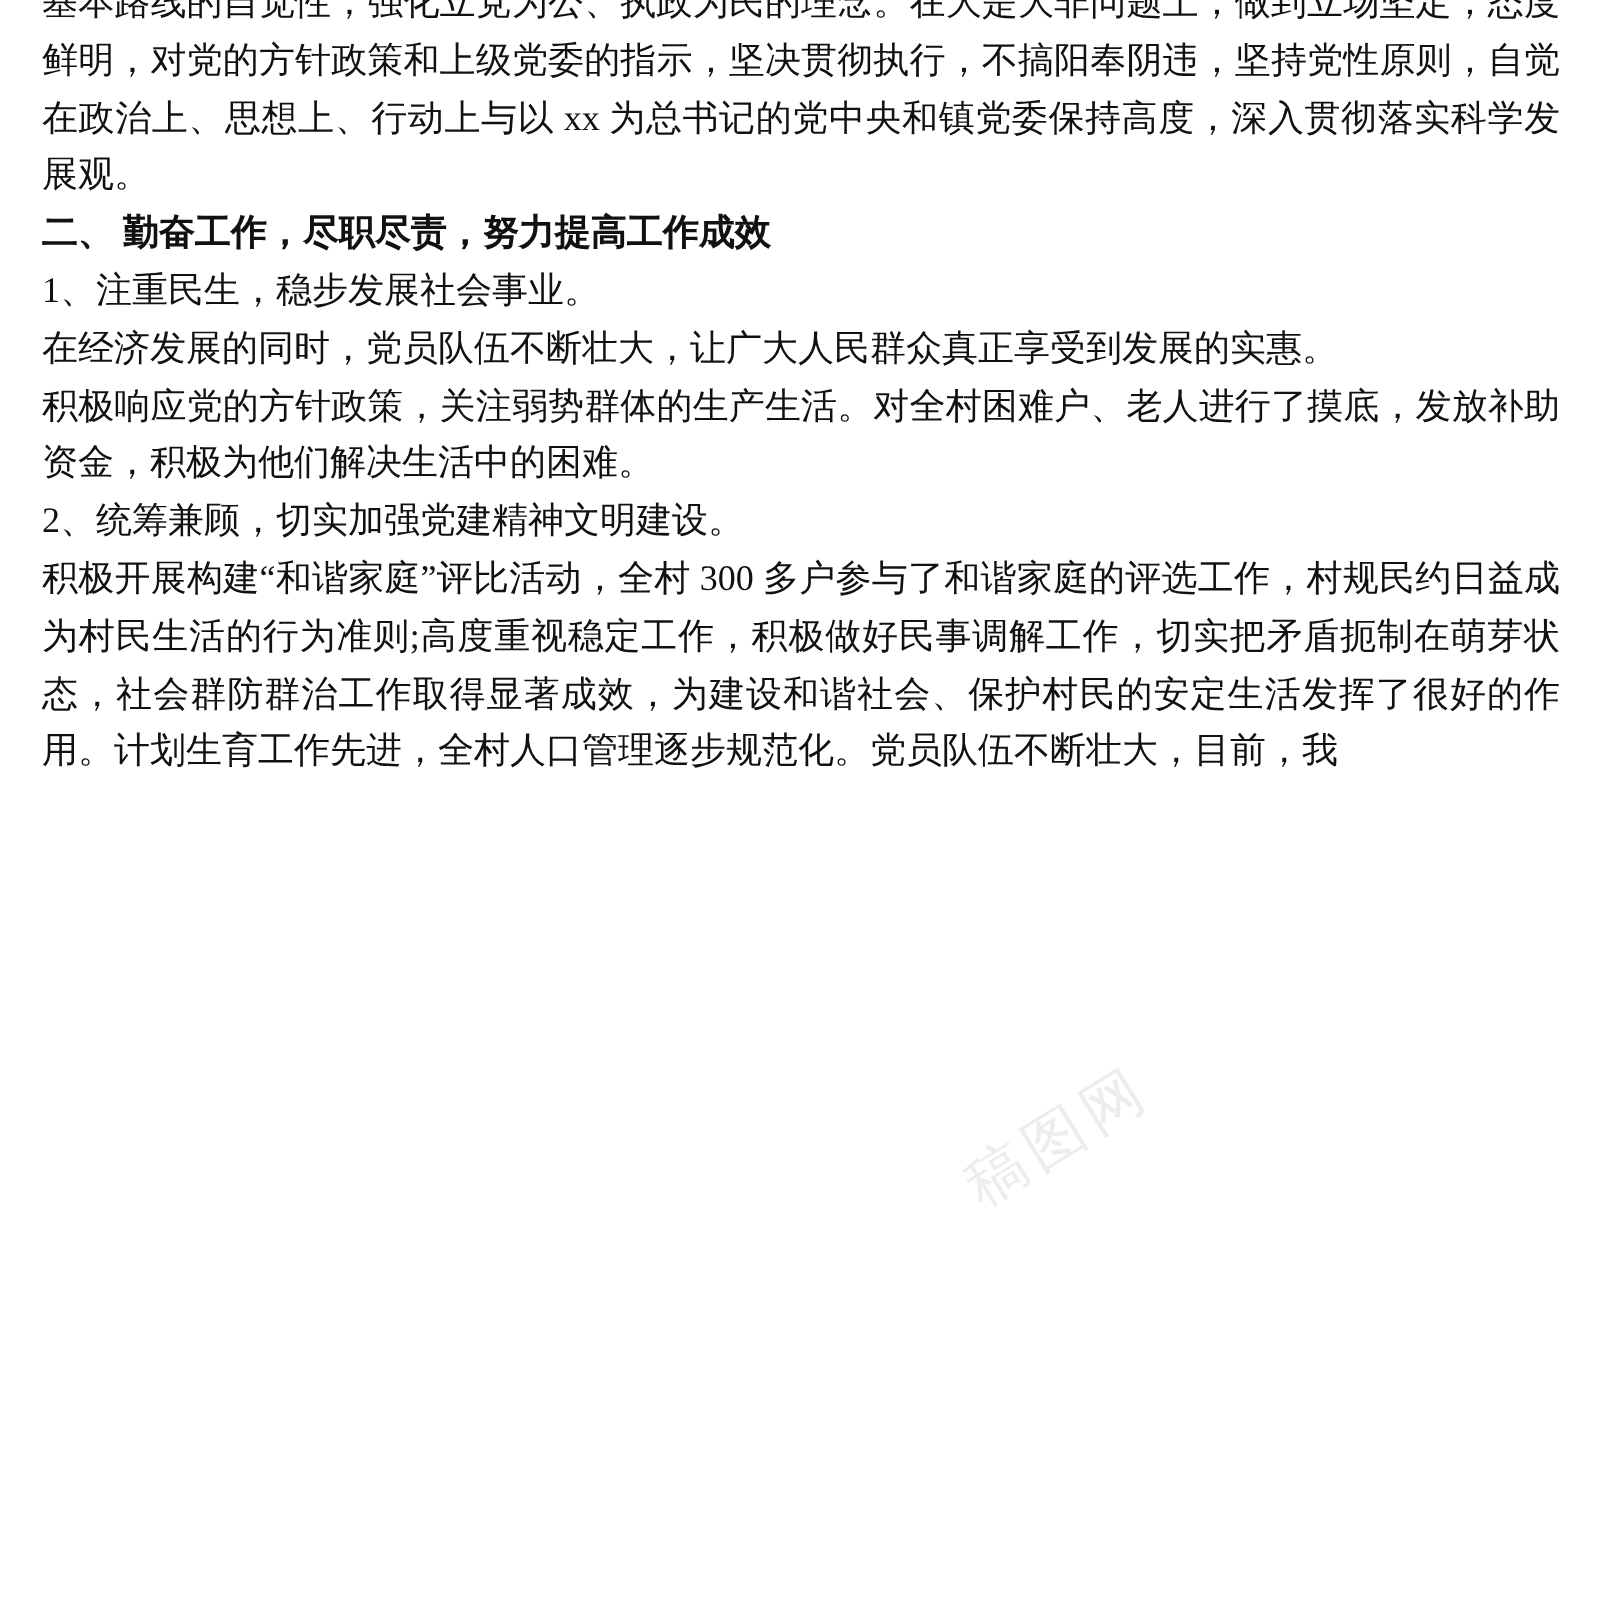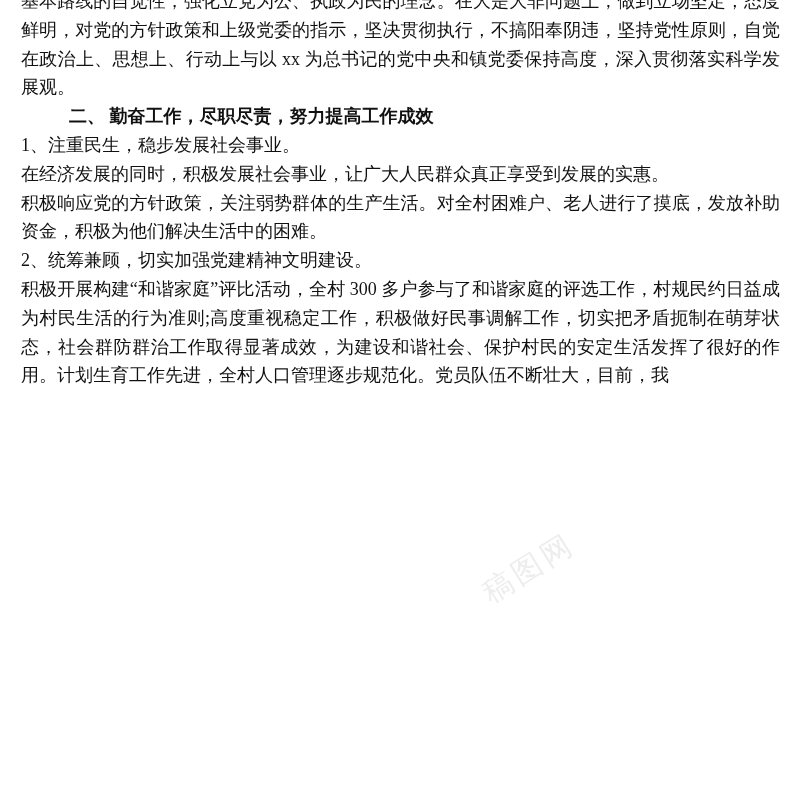--- a/index.html
+++ b/index.html
@@ -24,21 +24,20 @@
     text-align: justify;
     text-justify: inter-ideograph;
     word-break: break-all;
   }
   .para {
     margin: 0;
     padding: 0;
   }
   .heading {
     font-weight: 700;
-    margin-left: 48px;
   }
   .watermark {
     position: absolute;
     left: 478px;
     top: 548px;
     transform: rotate(-32deg);
     font-size: 30px;
     letter-spacing: 4px;
     color: rgba(140, 140, 140, 0.16);
     pointer-events: none;
@@ -46,19 +45,19 @@
     font-family: "Liberation Sans", "DejaVu Sans", sans-serif;
   }
 </style>
 </head>
 <body>
 
 <div class="doc">
   <p class="para">基本路线的自觉性，强化立党为公、执政为民的理念。在大是大非问题上，做到立场坚定，态度鲜明，对党的方针政策和上级党委的指示，坚决贯彻执行，不搞阳奉阴违，坚持党性原则，自觉在政治上、思想上、行动上与以 xx 为总书记的党中央和镇党委保持高度，深入贯彻落实科学发展观。</p>
   <p class="para heading">二、 勤奋工作，尽职尽责，努力提高工作成效</p>
   <p class="para">1、注重民生，稳步发展社会事业。</p>
-  <p class="para">在经济发展的同时，积极发展社会事业，让广大人民群众真正享受到发展的实惠。</p>
+  <p class="para">在经济发展的同时，党员队伍不断壮大，让广大人民群众真正享受到发展的实惠。</p>
   <p class="para">积极响应党的方针政策，关注弱势群体的生产生活。对全村困难户、老人进行了摸底，发放补助资金，积极为他们解决生活中的困难。</p>
   <p class="para">2、统筹兼顾，切实加强党建精神文明建设。</p>
   <p class="para">积极开展构建“和谐家庭”评比活动，全村 300 多户参与了和谐家庭的评选工作，村规民约日益成为村民生活的行为准则;高度重视稳定工作，积极做好民事调解工作，切实把矛盾扼制在萌芽状态，社会群防群治工作取得显著成效，为建设和谐社会、保护村民的安定生活发挥了很好的作用。计划生育工作先进，全村人口管理逐步规范化。党员队伍不断壮大，目前，我</p>
 </div>
 
 <div class="watermark">稿图网</div>
 
 </body></html>

